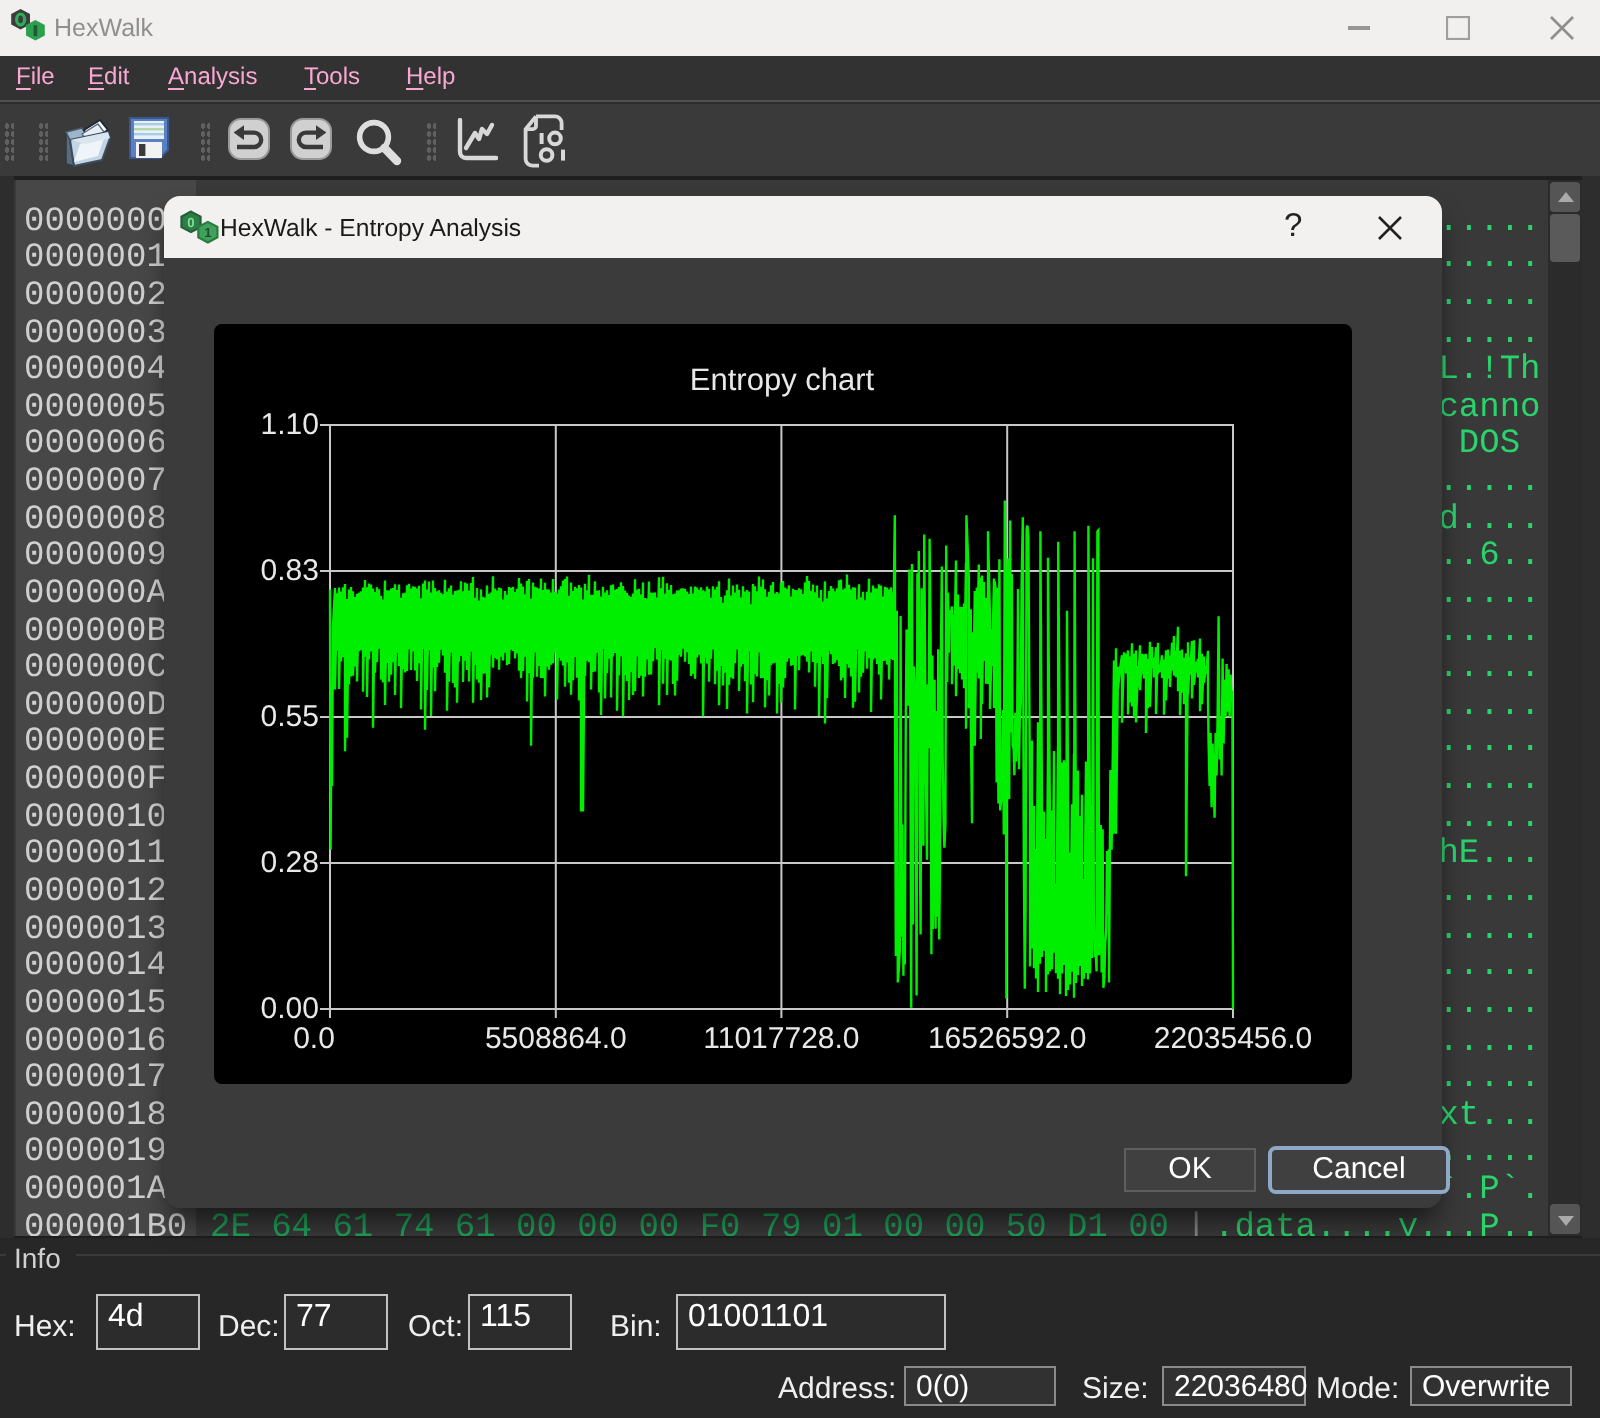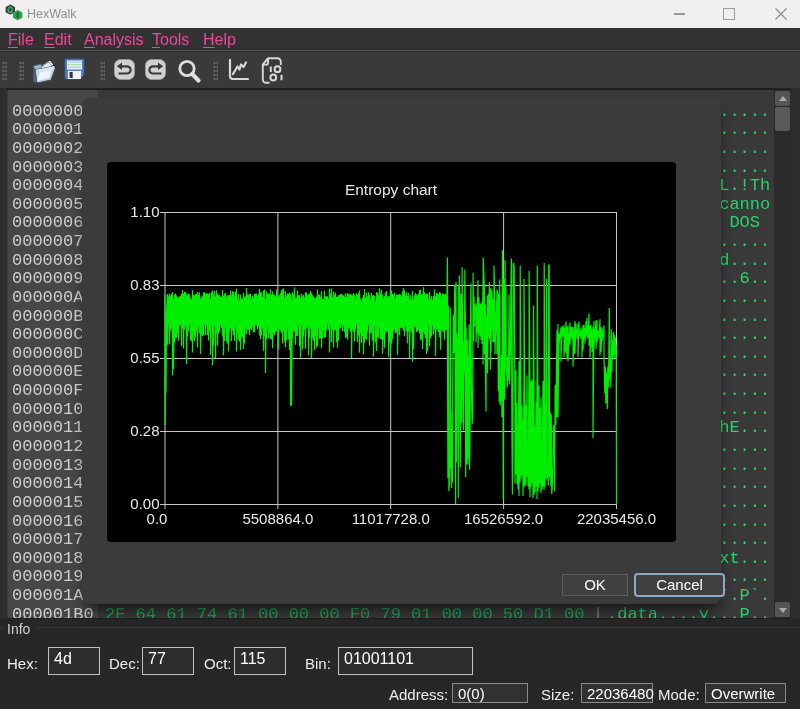--- a/index.html
+++ b/index.html
@@ -4,21 +4,21 @@
 *{margin:0;padding:0;box-sizing:border-box}
 html,body{width:800px;height:709px;overflow:hidden;background:#2d2d2d;
   font-family:"Liberation Sans",sans-serif;position:relative}
 .abs{position:absolute}
 
 #titlebar{position:absolute;left:0;top:0;width:800px;height:28px;background:#f1f0ee}
 #titlebar .t{position:absolute;left:27px;top:7px;font-size:12.5px;color:#8f8f8f}
 
 #menubar{position:absolute;left:0;top:28px;width:800px;height:23px;background:#323232;
   border-bottom:1px solid #515151}
-#menubar span{position:absolute;top:3px;font-size:16px;color:#ec4899}
+#menubar span{position:absolute;top:3px;font-size:12px;color:#f9a8d4}
 #menubar u{text-decoration:underline;text-underline-offset:2px}
 
 #toolbar{position:absolute;left:0;top:52px;width:800px;height:36px;background:#3a3a3a}
 .handle{position:absolute;top:9px;width:5px;height:20px;
   background-image:radial-gradient(#606060 1px,transparent 1.2px);
   background-size:3px 4px}
 
 #hexwrap{position:absolute;left:7px;top:88px;width:784px;height:531px;background:#393939;
   border-top:2px solid #1f1f1f;border-bottom:1px solid #1e1e1e;overflow:hidden}
 #addrcol{position:absolute;left:1px;top:0px;width:90px;height:531px;background:#474747}
@@ -233,20 +233,33 @@
 <div id="statusbar">
   <div class="sl" style="left:389px">Address:</div>
   <div class="sbox" style="left:452px;width:76px">0(0)</div>
   <div class="sl" style="left:541px">Size:</div>
   <div class="sbox" style="left:581px;width:72px">22036480</div>
   <div class="sl" style="left:658px">Mode:</div>
   <div class="sbox" style="left:705px;width:81px">Overwrite</div>
 </div>
 
 <div id="dialog">
+  <div id="dlgtitle">
+    <svg class="abs" style="left:8px;top:7px" width="22" height="17" viewBox="0 0 30 23">
+      <path d="M7.5 1 L14 4.4 L14 11.6 L7.5 15 L1 11.6 L1 4.4 Z" fill="#2f7d46" stroke="#245f36" stroke-width="1.5"></path>
+      <text x="7.5" y="11.5" font-size="9" font-weight="bold" fill="#7ee29b" text-anchor="middle" font-family="Liberation Sans">0</text>
+      <path d="M19 8 L25.5 11.4 L25.5 18.6 L19 22 L12.5 18.6 L12.5 11.4 Z" fill="#3fa25c" stroke="#2a7a42" stroke-width="1.5"></path>
+      <text x="19" y="18.5" font-size="9" font-weight="bold" fill="#1d4d2e" text-anchor="middle" font-family="Liberation Sans">1</text>
+    </svg>
+    <div class="t">HexWalk - Entropy Analysis</div>
+    <div class="q" style="left:560px">?</div>
+    <svg class="abs" style="left:607px;top:10px" width="12" height="12">
+        <path d="M0.5 0.5 L11.5 11.5 M11.5 0.5 L0.5 11.5" stroke="#222" stroke-width="1.3"></path>
+      </svg>
+  </div>
   <div id="chartpanel">
     <svg width="569" height="380" viewBox="0 0 569 380">
       <text x="284" y="33" font-size="15.5" fill="#e8e8e8" text-anchor="middle" font-family="Liberation Sans">Entropy chart</text>
 
       <g stroke="#c8c8c8" stroke-width="1">
         <rect x="58" y="50.5" width="451.5" height="292" fill="none"></rect>
         <line x1="170.9" y1="50.5" x2="170.9" y2="342.5"></line>
         <line x1="283.7" y1="50.5" x2="283.7" y2="342.5"></line>
         <line x1="396.6" y1="50.5" x2="396.6" y2="342.5"></line>
         <line x1="58" y1="123.5" x2="509.5" y2="123.5"></line>

